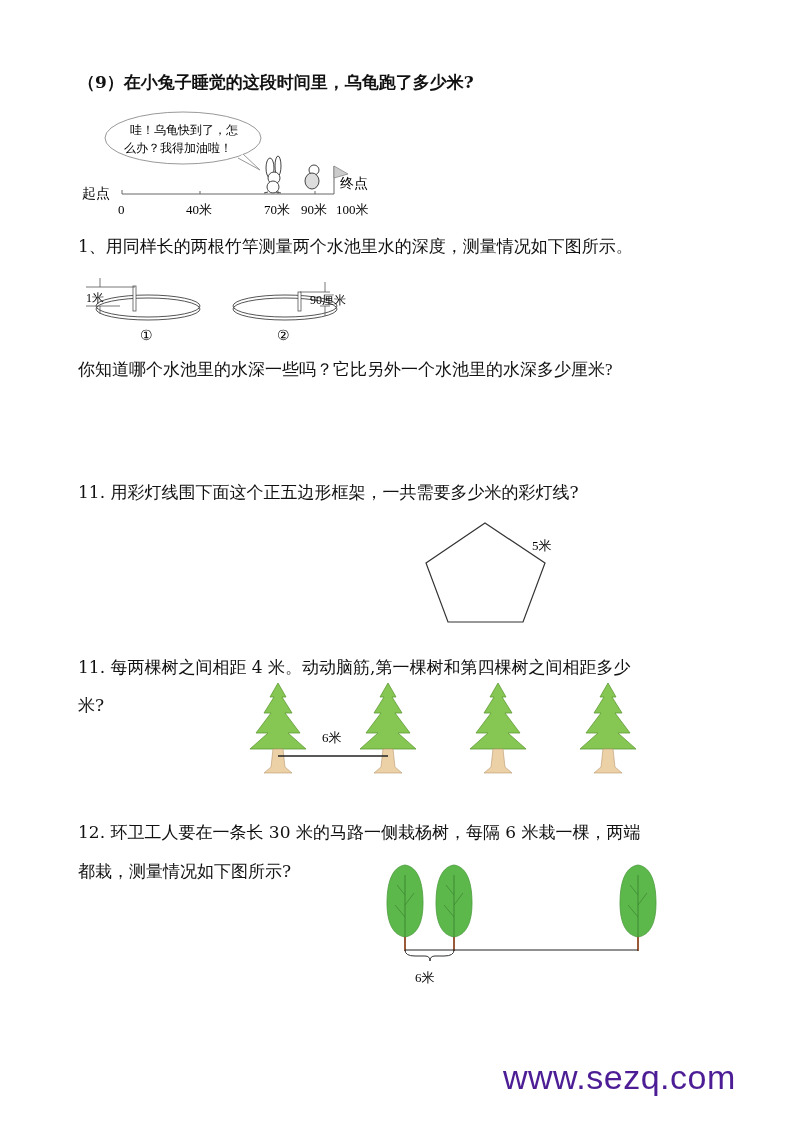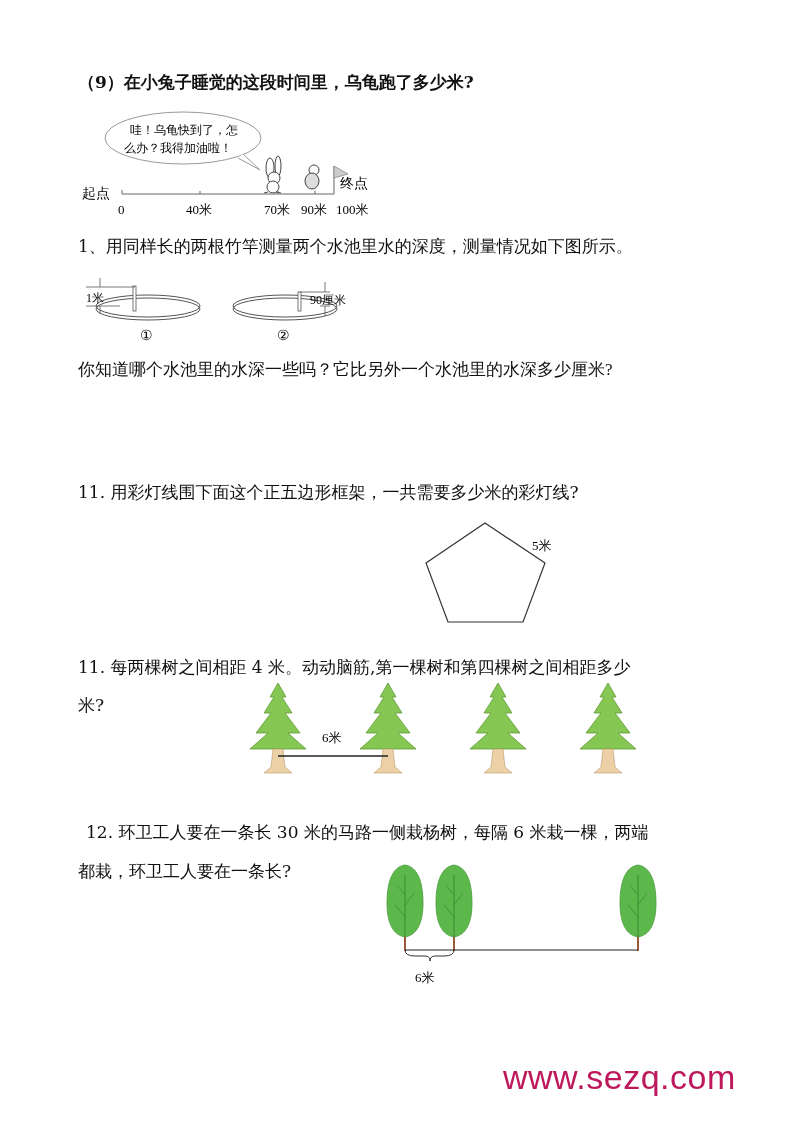--- a/index.html
+++ b/index.html
@@ -1,21 +1,21 @@
 <!DOCTYPE html>
 <html><head>
 <meta charset="utf-8">
 <style>
   html, body { margin:0; padding:0; background:#ffffff; }
   body { width:800px; height:1131px; position:relative; overflow:hidden;
          font-family: "DejaVu Serif", "Liberation Serif", serif; color:#111; }
   .q { position:absolute; left:78px; font-size:17px; font-weight:bold; line-height:24px; white-space:nowrap; }
   .abs { position:absolute; }
   .watermark { position:absolute; left:503px; top:1058px; font-family:"Liberation Sans","DejaVu Sans",sans-serif;
-               font-size:34px; color:#be185d; letter-spacing:0.5px; }
+               font-size:34px; color:#4c1d95; letter-spacing:0.5px; }
   svg text { font-family:"Liberation Serif","DejaVu Serif",serif; }
 </style>
 </head>
 <body>
 
 <div class="q" style="top:70px;">（9）在小兔子睡觉的这段时间里，乌龟跑了多少米?</div>
 
 <div class="abs" style="left:78px; top:108px; width:300px; height:115px;">
   <svg width="300" height="115" viewBox="0 0 300 115">
 
@@ -113,22 +113,22 @@
     </defs>
     <use href="#pine" x="38" y="3"></use>
     <use href="#pine" x="148" y="3"></use>
     <use href="#pine" x="258" y="3"></use>
     <use href="#pine" x="368" y="3"></use>
     <line x1="38" y1="76" x2="148" y2="76" stroke="#222" stroke-width="1.4"></line>
     <text x="82" y="62" font-size="13">6米</text>
   </svg>
 </div>
 
-<div class="q" style="top:820px; font-weight:normal;margin-left:8px;">12.  环卫工人要在一条长 30 米的马路一侧栽杨树，每隔 6 米栽一棵，两端</div>
-<div class="q" style="top:859px; font-weight:normal;">都栽，环卫工人要在一条长?</div>
+<div class="q" style="top:820px; font-weight:normal;">12.  环卫工人要在一条长 30 米的马路一侧栽杨树，每隔 6 米栽一棵，两端</div>
+<div class="q" style="top:859px; font-weight:normal;">都栽，测量情况如下图所示?</div>
 
 <div class="abs" style="left:380px; top:855px; width:300px; height:135px;">
   <svg width="300" height="135" viewBox="0 0 300 135">
     <defs>
       <g id="poplar">
         <path d="M0,0 C14,2 18,20 18,38 C18,58 12,70 0,72 C-12,70 -18,58 -18,38 C-18,20 -14,2 0,0 Z" fill="#5db84b" stroke="#4a9a3c" stroke-width="0.8"></path>
         <line x1="0" y1="10" x2="0" y2="72" stroke="#3d8a33" stroke-width="1"></line>
         <line x1="0" y1="30" x2="-8" y2="20" stroke="#3d8a33" stroke-width="0.8"></line>
         <line x1="0" y1="40" x2="9" y2="28" stroke="#3d8a33" stroke-width="0.8"></line>
         <line x1="0" y1="52" x2="-10" y2="40" stroke="#3d8a33" stroke-width="0.8"></line>

